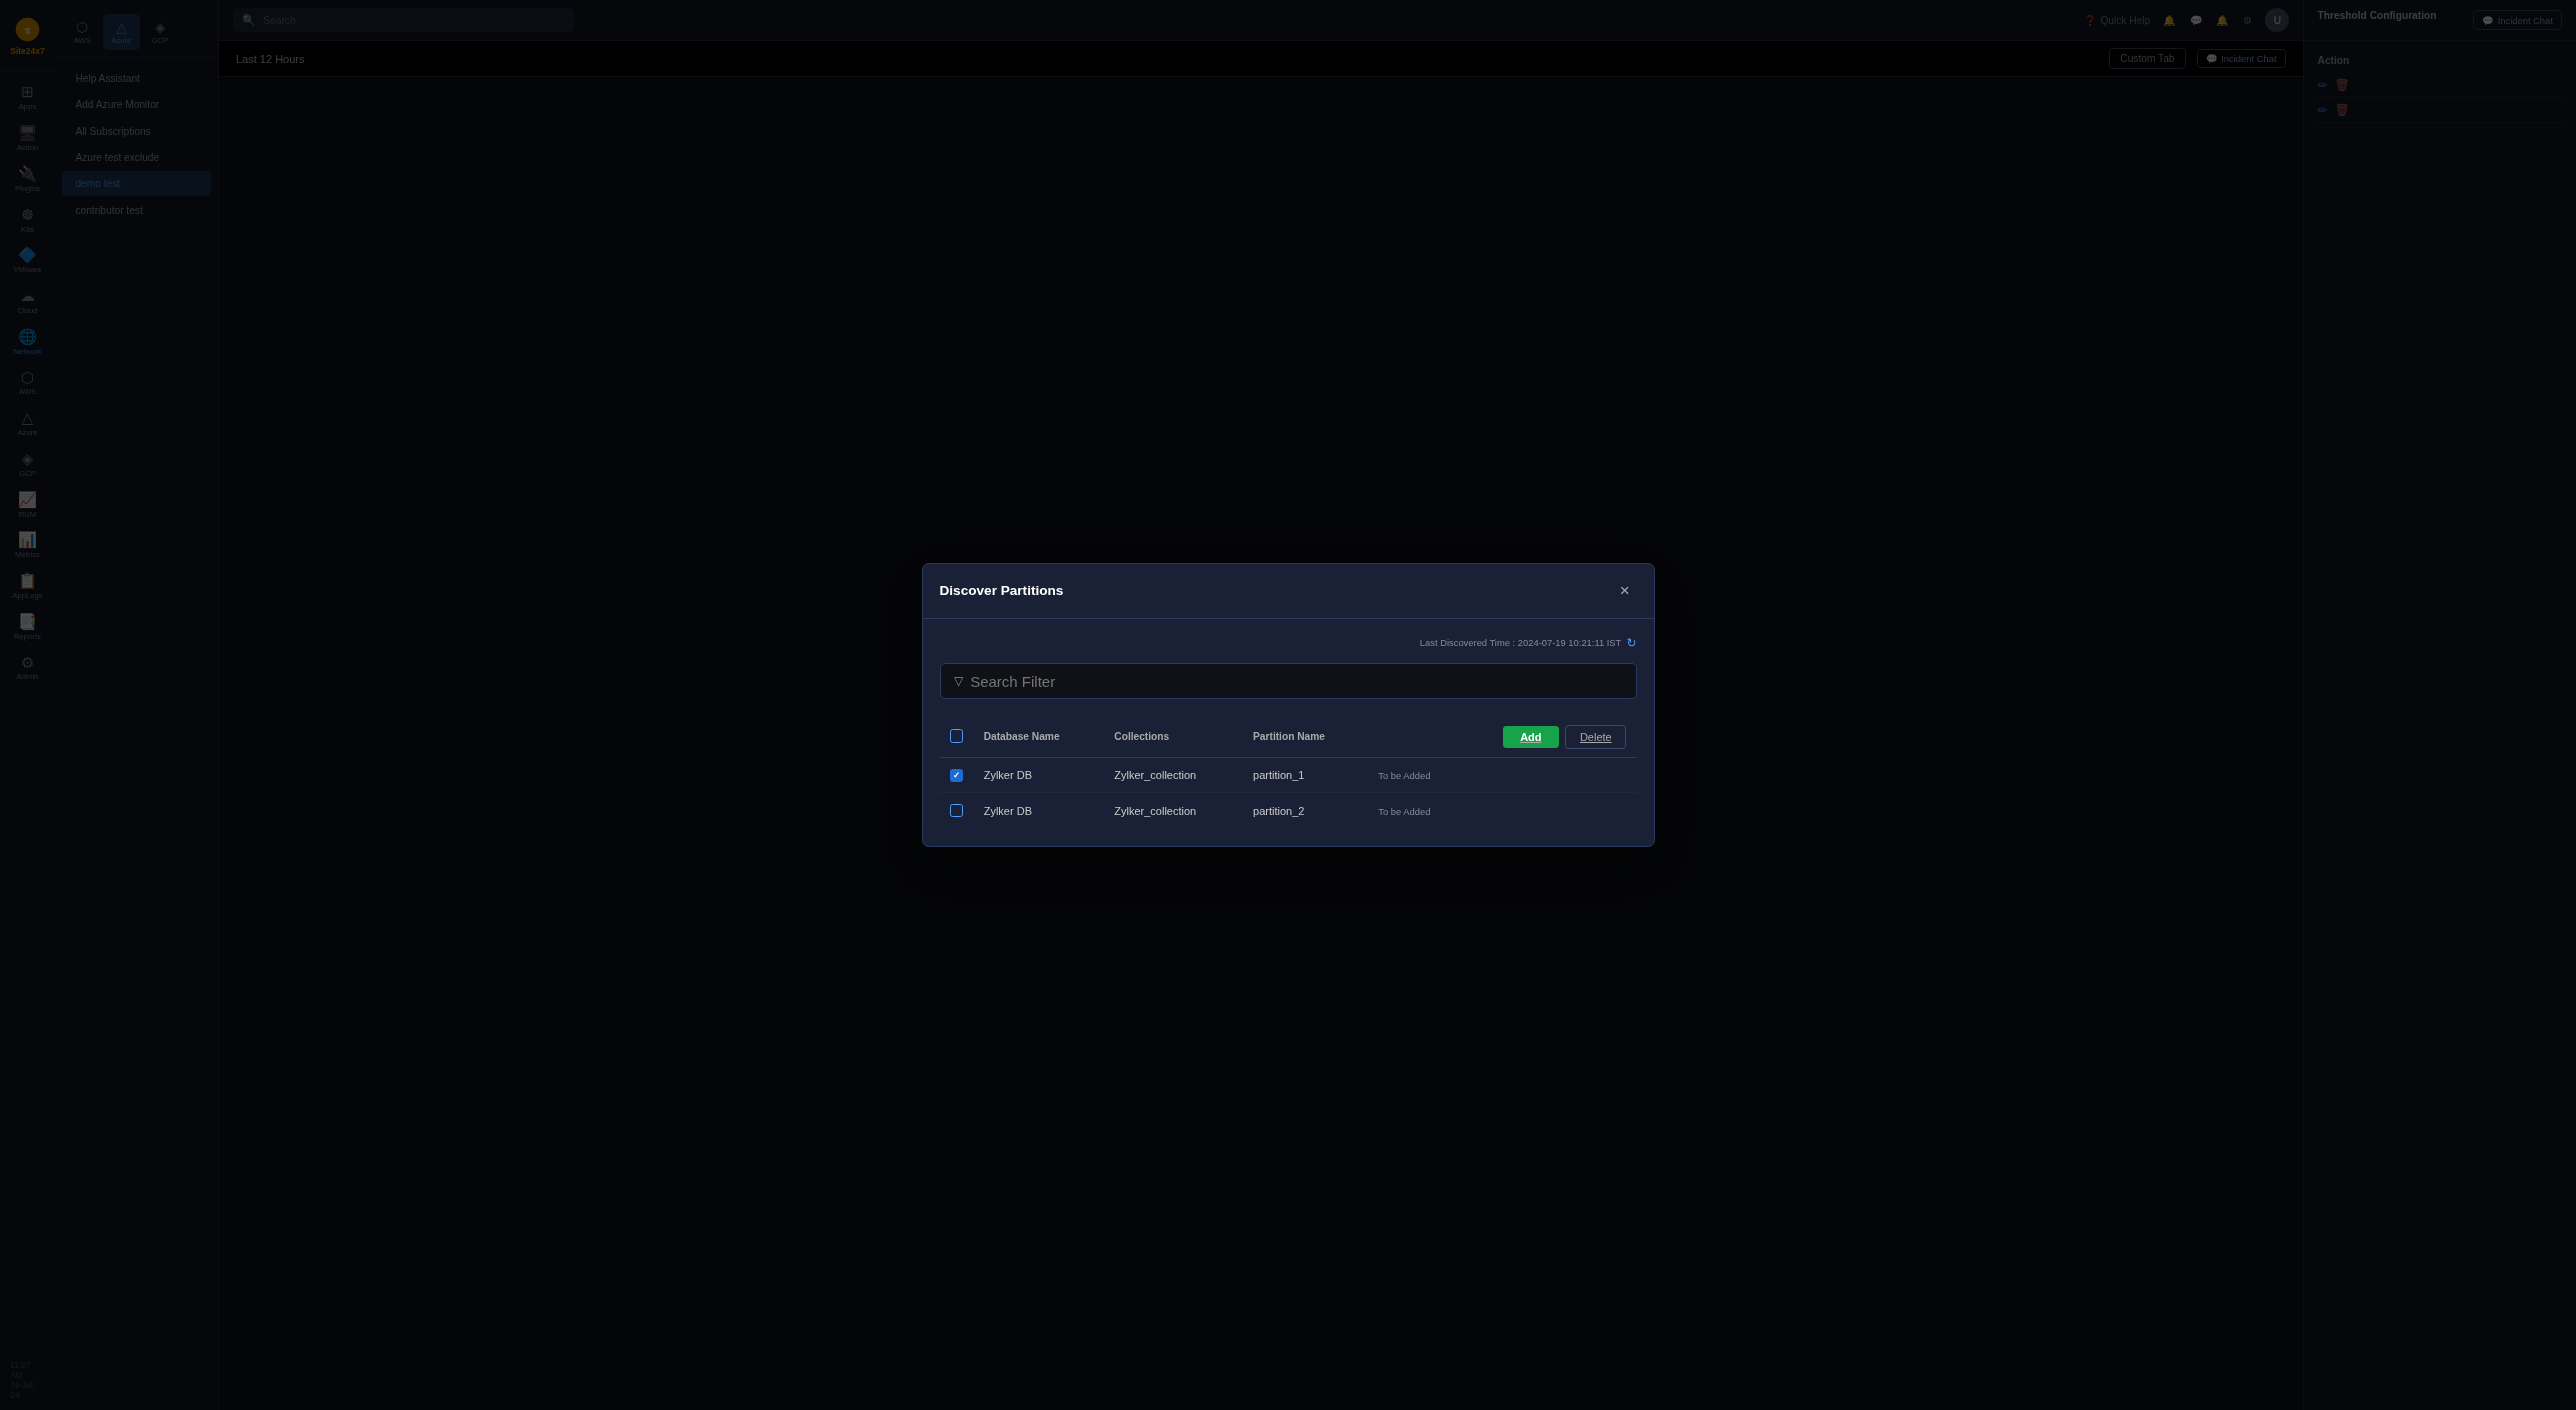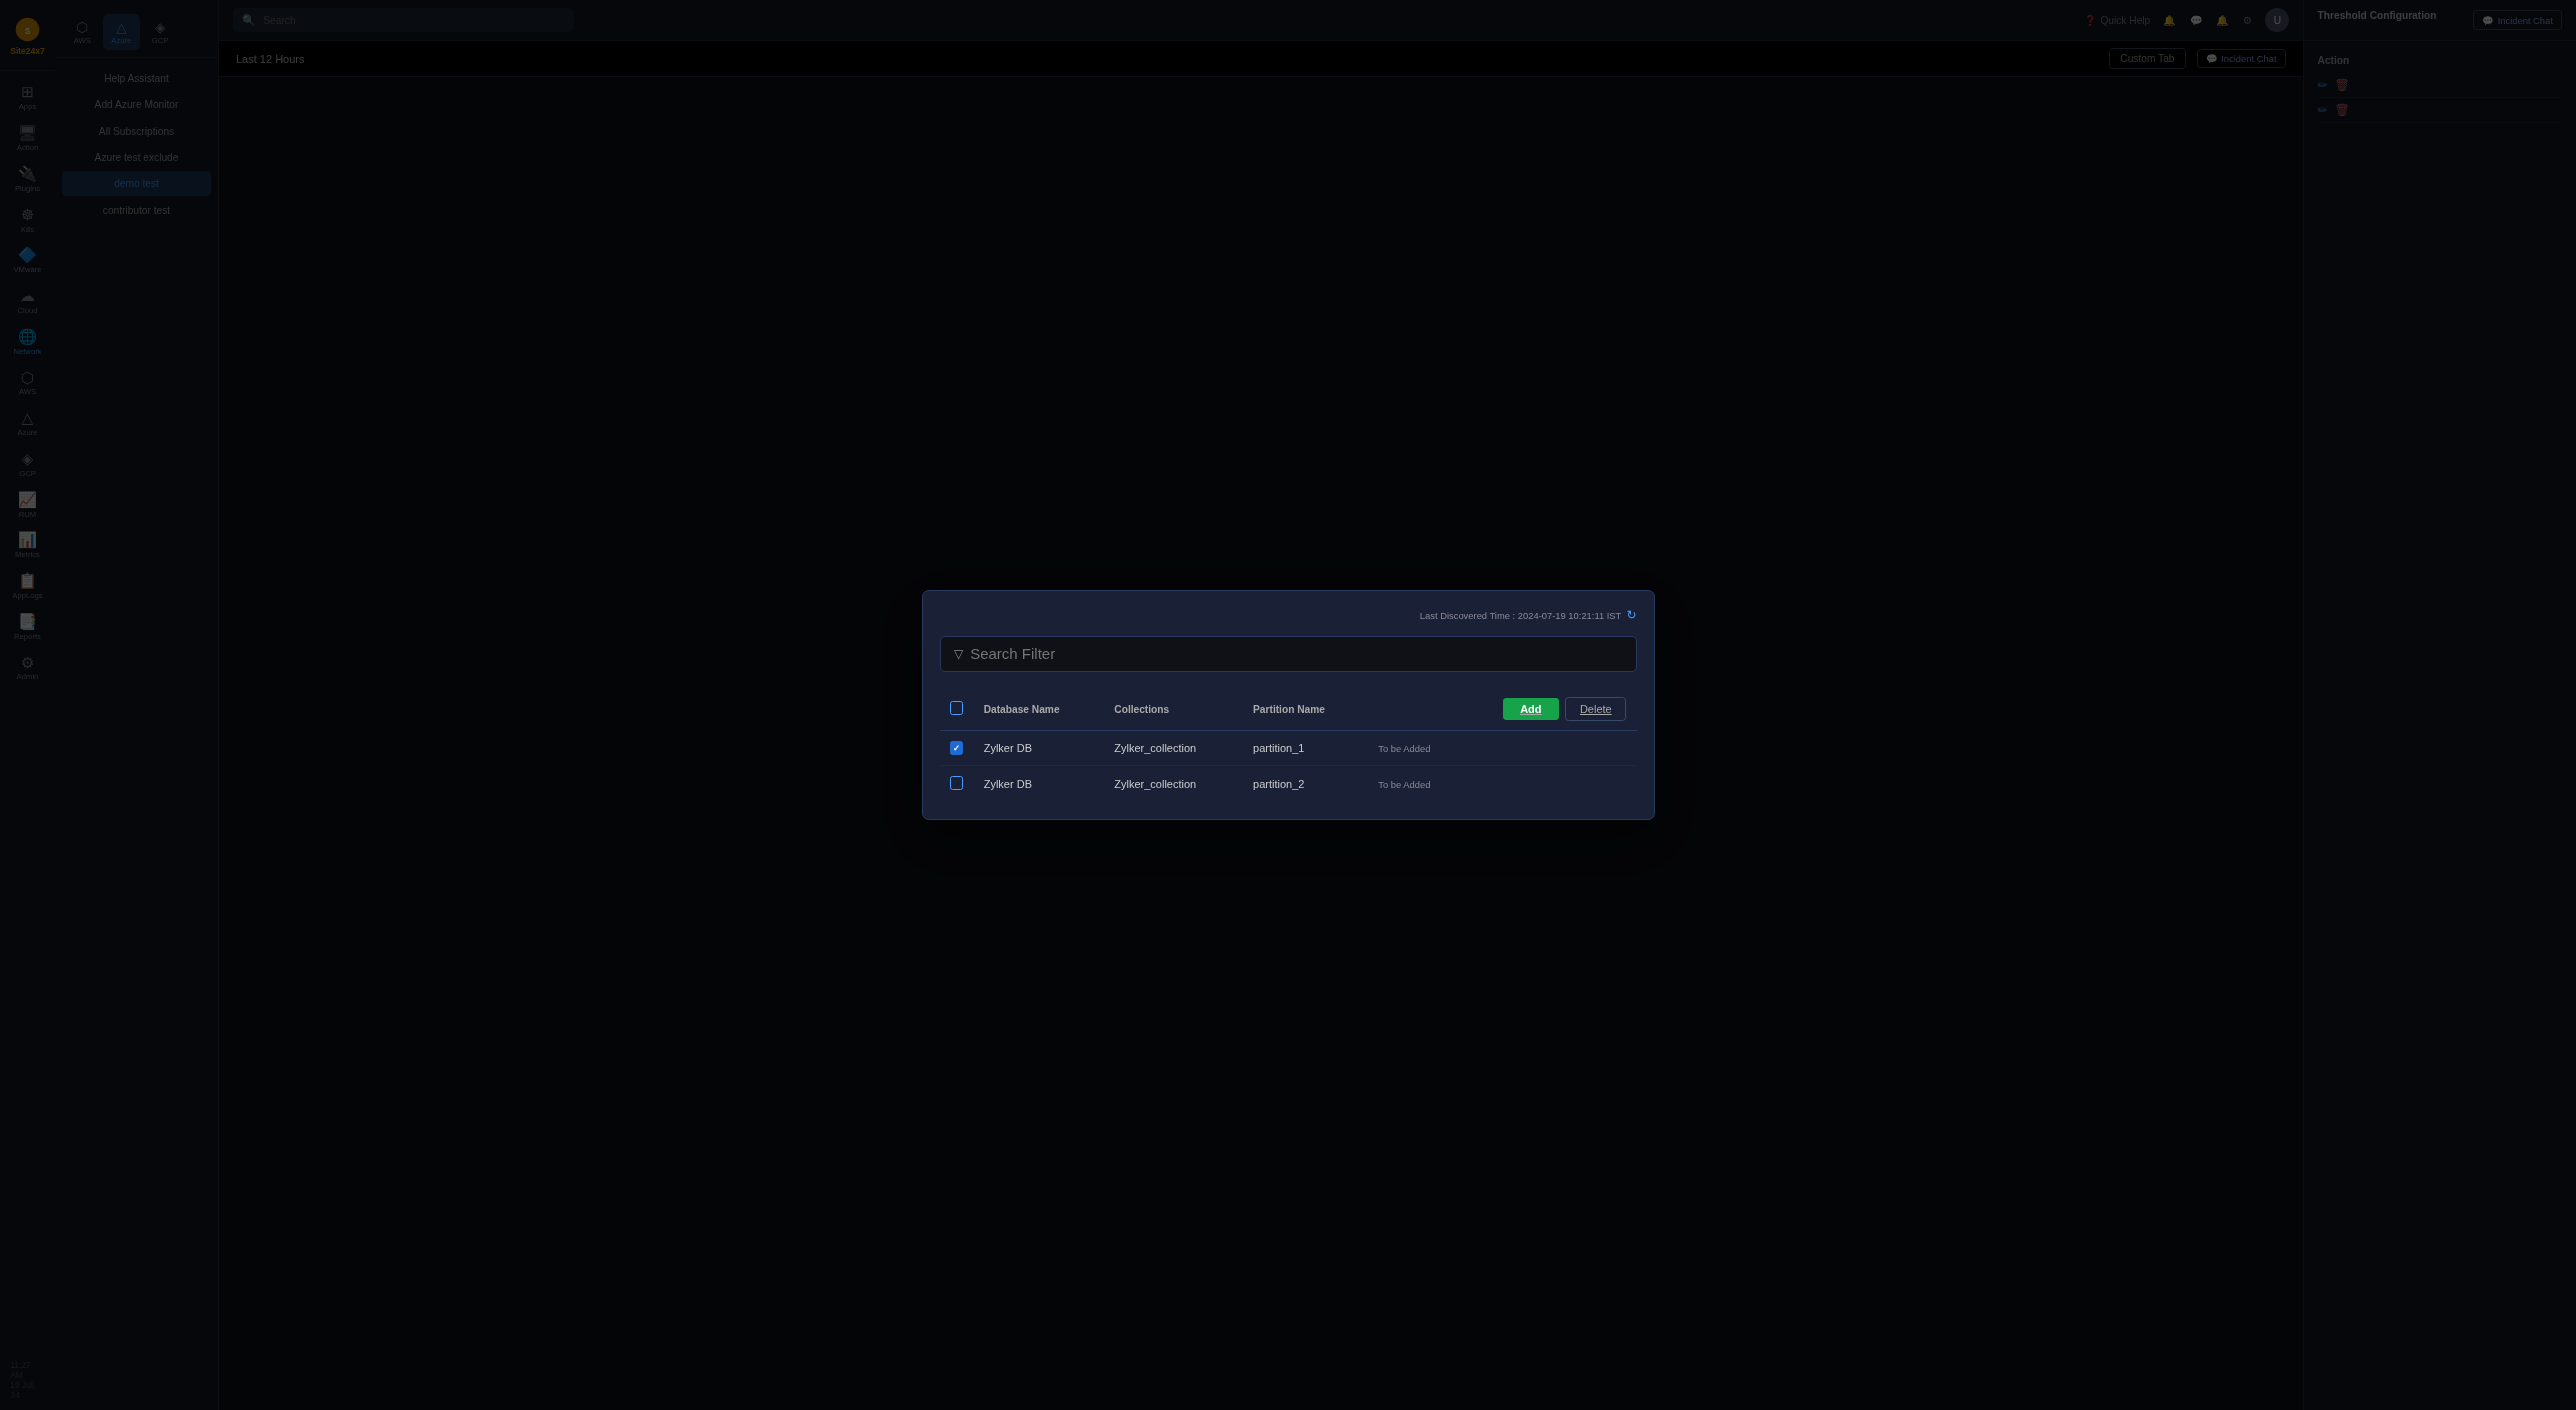--- a/index.html
+++ b/index.html
@@ -107,21 +107,20 @@
       color: #4a9eff;
     }
     .cloud-icon-btn .icon { font-size: 13.6px; }
     .nav-item {
       padding: 6.8px 13.6px;
       cursor: pointer;
       color: #aaa;
       font-size: 10.2px;
       border-radius: 3.4px;
       margin: 0.9px 6.8px;
-      text-align: center;
     }
     .nav-item.active { background: #1e3a5f; color: #4a9eff; }
     .time-display {
       margin-top: auto;
       padding: 10.2px;
       font-size: 8.5px;
       color: #555;
     }
 
     
@@ -599,20 +598,24 @@
     </div>
     <div class="action-row">
       <span class="action-icon">✏</span>
       <span class="action-icon red">🗑</span>
     </div>
   </div>
 </div>
 
 <div class="modal-overlay">
   <div class="modal">
+    <div class="modal-header">
+      <span class="modal-title">Discover Partitions</span>
+      <button class="modal-close">×</button>
+    </div>
     <div class="modal-body">
       <div class="modal-meta">
         <span>Last Discovered Time : 2024-07-19 10:21:11 IST</span>
         <span class="refresh-icon">↻</span>
       </div>
 
       <div class="search-filter-bar">
         <span class="filter-icon">▽</span>
         <input class="filter-input" type="text" placeholder="Search Filter" style="">
       </div>

